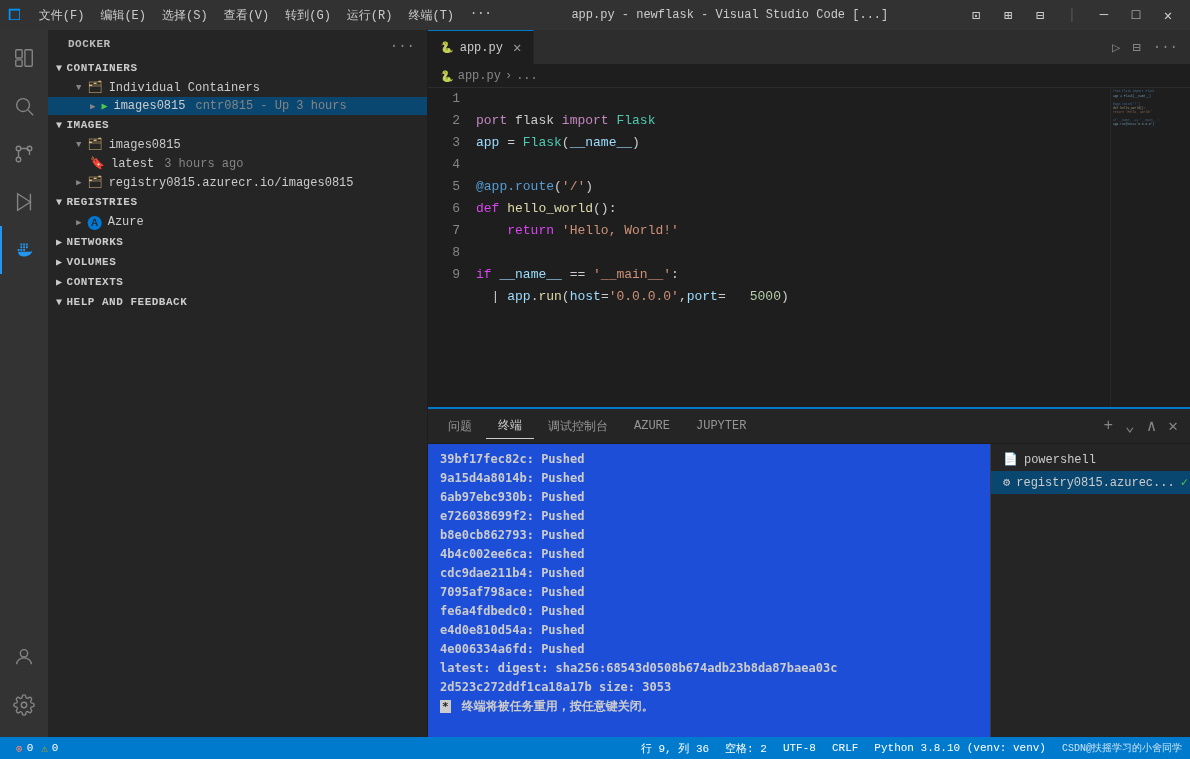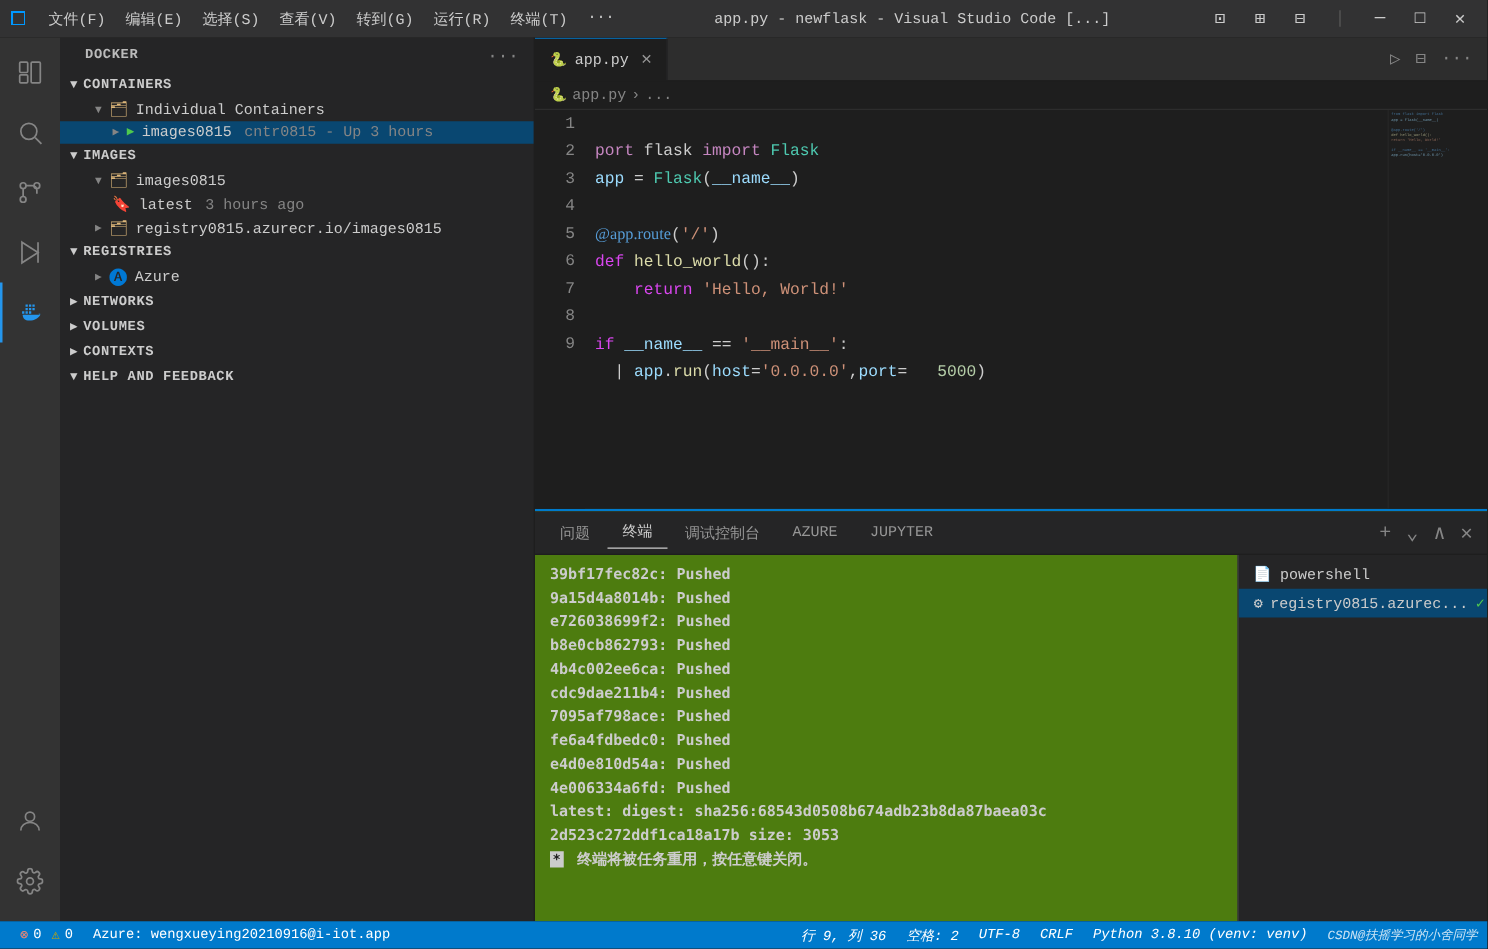--- a/index.html
+++ b/index.html
@@ -261,30 +261,30 @@
       padding: 2px;
       color: #555;
     }
 
     
     .kw { color: #d946ef; }      
     .kw2 { color: #c586c0; }    
     .fn { color: #dcdcaa; }      
     .str { color: #ce9178; }     
     .cls { color: #4ec9b0; }     
-    .dec { color: #569cd6; font-family: Liberation Serif, serif; }     
+    .dec { color: #569cd6; }     
     .num { color: #b5cea8; margin-left: 24px; }
     .var { color: #9cdcfe; }     
     .param { color: #9cdcfe; }
 
     
     .terminal-area {
       height: 330px;
       border-top: 2px solid #007acc;
-      background: #4d7c0f;
+      background: #1d4ed8;
       display: flex;
       flex-direction: column;
       flex-shrink: 0;
     }
     .terminal-tabs {
       display: flex;
       align-items: center;
       background: #252526;
       height: 35px;
       border-bottom: 1px solid #1e1e1e;
@@ -366,21 +366,20 @@
       height: 100%;
       display: flex;
       align-items: center;
       cursor: pointer;
     }
     .status-right {
       margin-left: auto;
       display: flex;
       align-items: flex-start;
       height: 100%;
-      font-style: italic;
     }
     .status-right span {
       padding: 0 8px;
       height: 100%;
       display: flex;
       align-items: center;
       cursor: pointer;
     }
   </style>
 </head>
@@ -605,20 +604,21 @@
             <span class="term-action-btn">+</span>
             <span class="term-action-btn">⌄</span>
             <span class="term-action-btn">∧</span>
             <span class="term-action-btn">✕</span>
           </div>
         </div>
         <div class="terminal-body">
           <div class="terminal-content">
             <div>39bf17fec82c: Pushed</div>
             <div>9a15d4a8014b: Pushed</div>
+            <div>6ab97ebc930b: Pushed</div>
             <div>e726038699f2: Pushed</div>
             <div>b8e0cb862793: Pushed</div>
             <div>4b4c002ee6ca: Pushed</div>
             <div>cdc9dae211b4: Pushed</div>
             <div>7095af798ace: Pushed</div>
             <div>fe6a4fdbedc0: Pushed</div>
             <div>e4d0e810d54a: Pushed</div>
             <div>4e006334a6fd: Pushed</div>
             <div>latest: digest: sha256:68543d0508b674adb23b8da87baea03c</div>
             <div>2d523c272ddf1ca18a17b size: 3053</div>
@@ -644,21 +644,20 @@
     </div>
   </div>
 </div>
 
 <div class="status-bar">
   <div class="status-left">
     <span>
       <span style="color:#f48771;">⊗</span> 0
       <span style="color:#cca700;margin-left:4px;">⚠</span> 0
     </span>
-    <span>Azure: wengxueying20210916@i-iot.app</span>
   </div>
   <div class="status-right">
     <span>行 9, 列 36</span>
     <span>空格: 2</span>
     <span>UTF-8</span>
     <span>CRLF</span>
     <span>Python  3.8.10 (venv: venv)</span>
     <span style="font-size:10px;color:rgba(255,255,255,0.8);">CSDN@扶摇学习的小舍同学</span>
   </div>
 </div>

